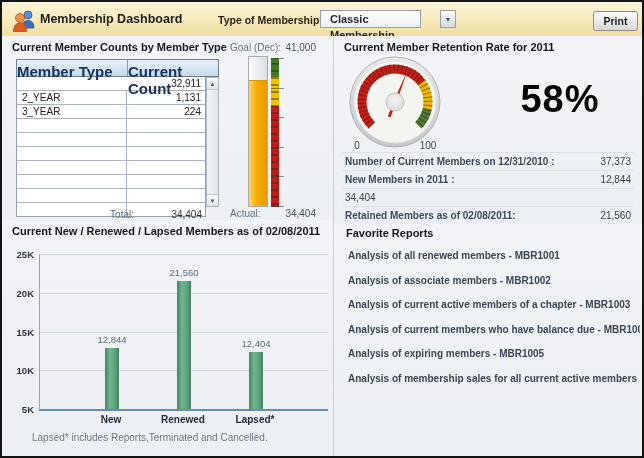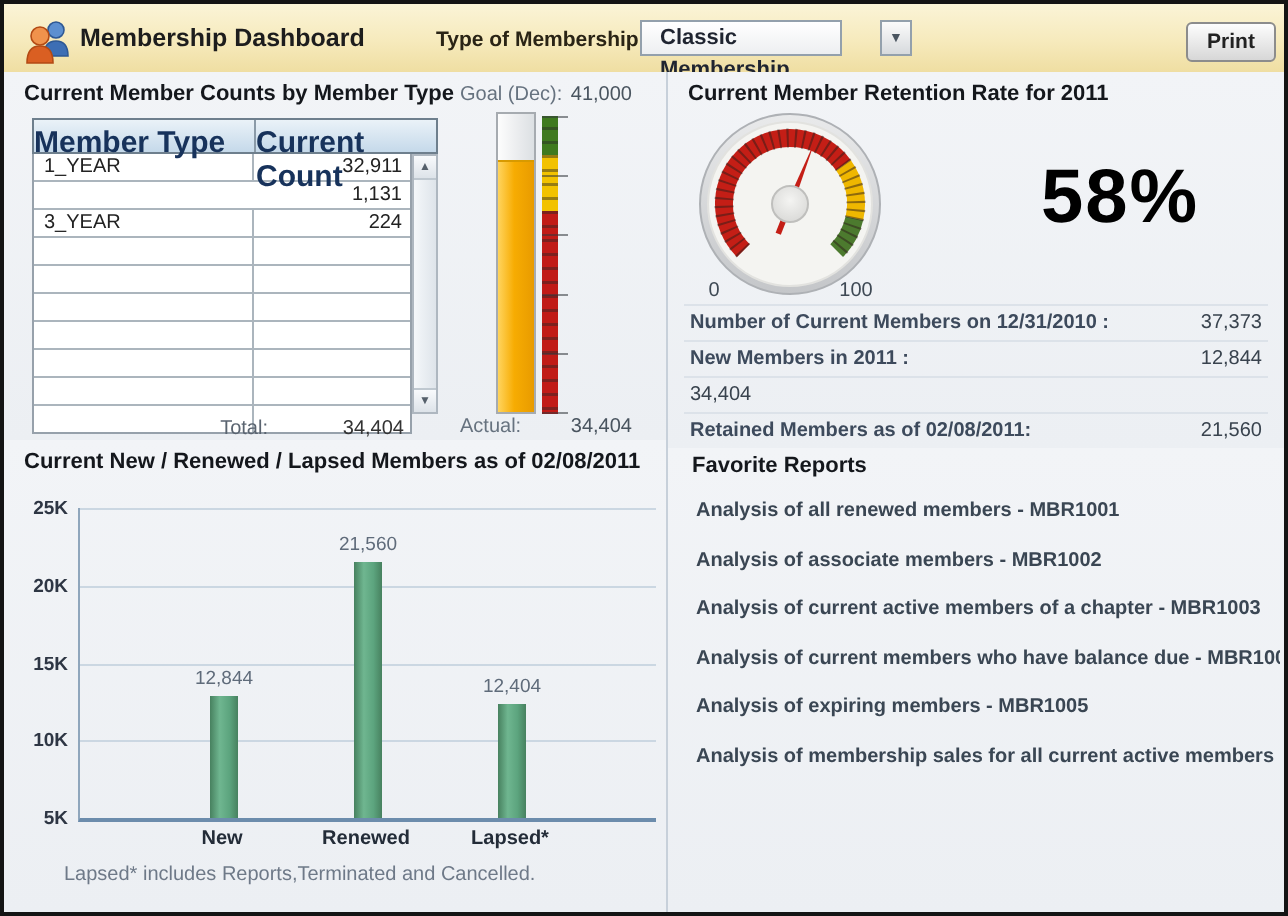--- a/index.html
+++ b/index.html
@@ -109,24 +109,24 @@
 
   <div class="panel" id="panel-counts">
     <div class="panel-title">Current Member Counts by Member Type</div>
     <div id="member-table">
       <div class="tbl-header">
         <div class="hc hc0">Member Type</div>
         <div class="hc hc1">Current Count</div>
       </div>
       <div class="tbl-body">
           <div class="tbl-row">
-            <div class="c0">1_YEAR</div>
             <div class="c1">32,911</div>
           </div>
           <div class="tbl-row">
+            <div class="c0">2_YEAR</div>
             <div class="c1">1,131</div>
           </div>
           <div class="tbl-row">
             <div class="c0">3_YEAR</div>
             <div class="c1">224</div>
           </div>
           <div class="tbl-row">
             <div class="c0"></div>
             <div class="c1"></div>
           </div>

